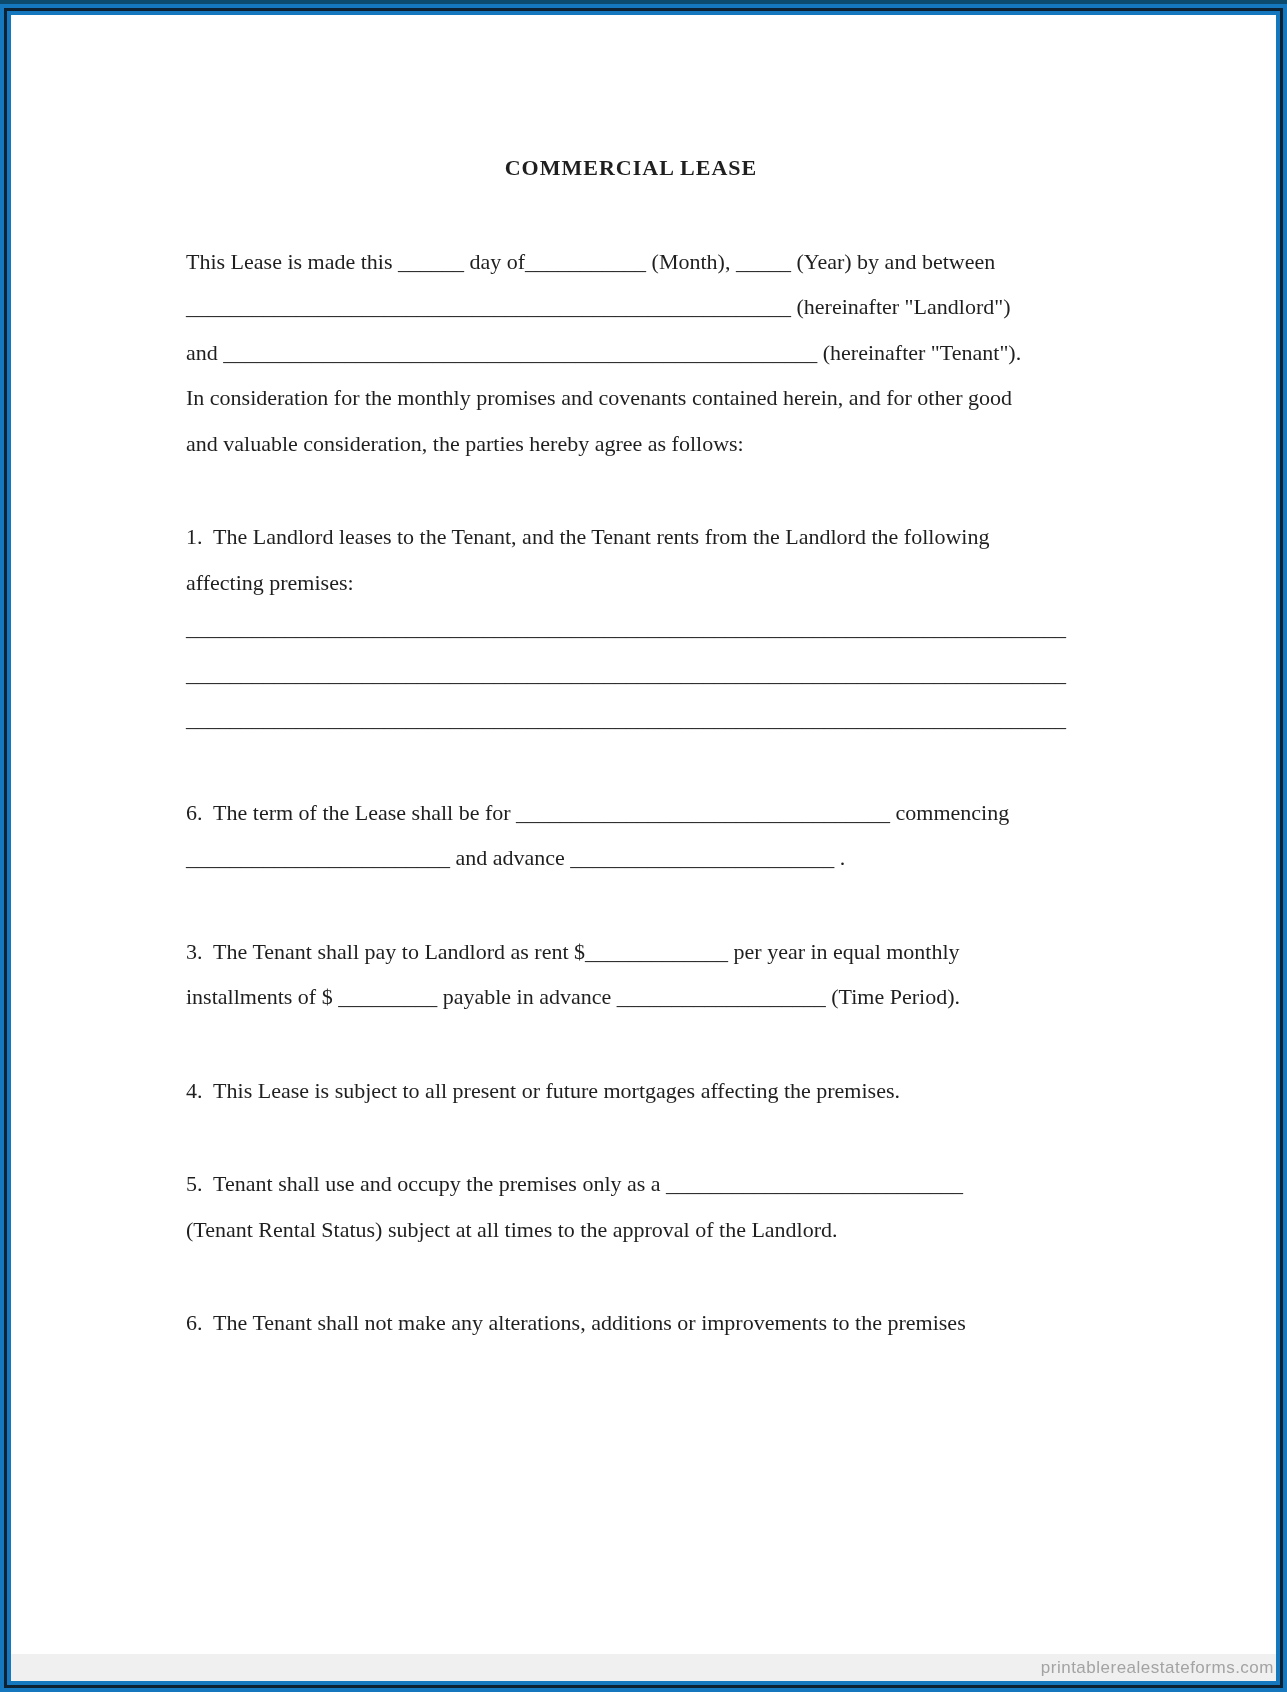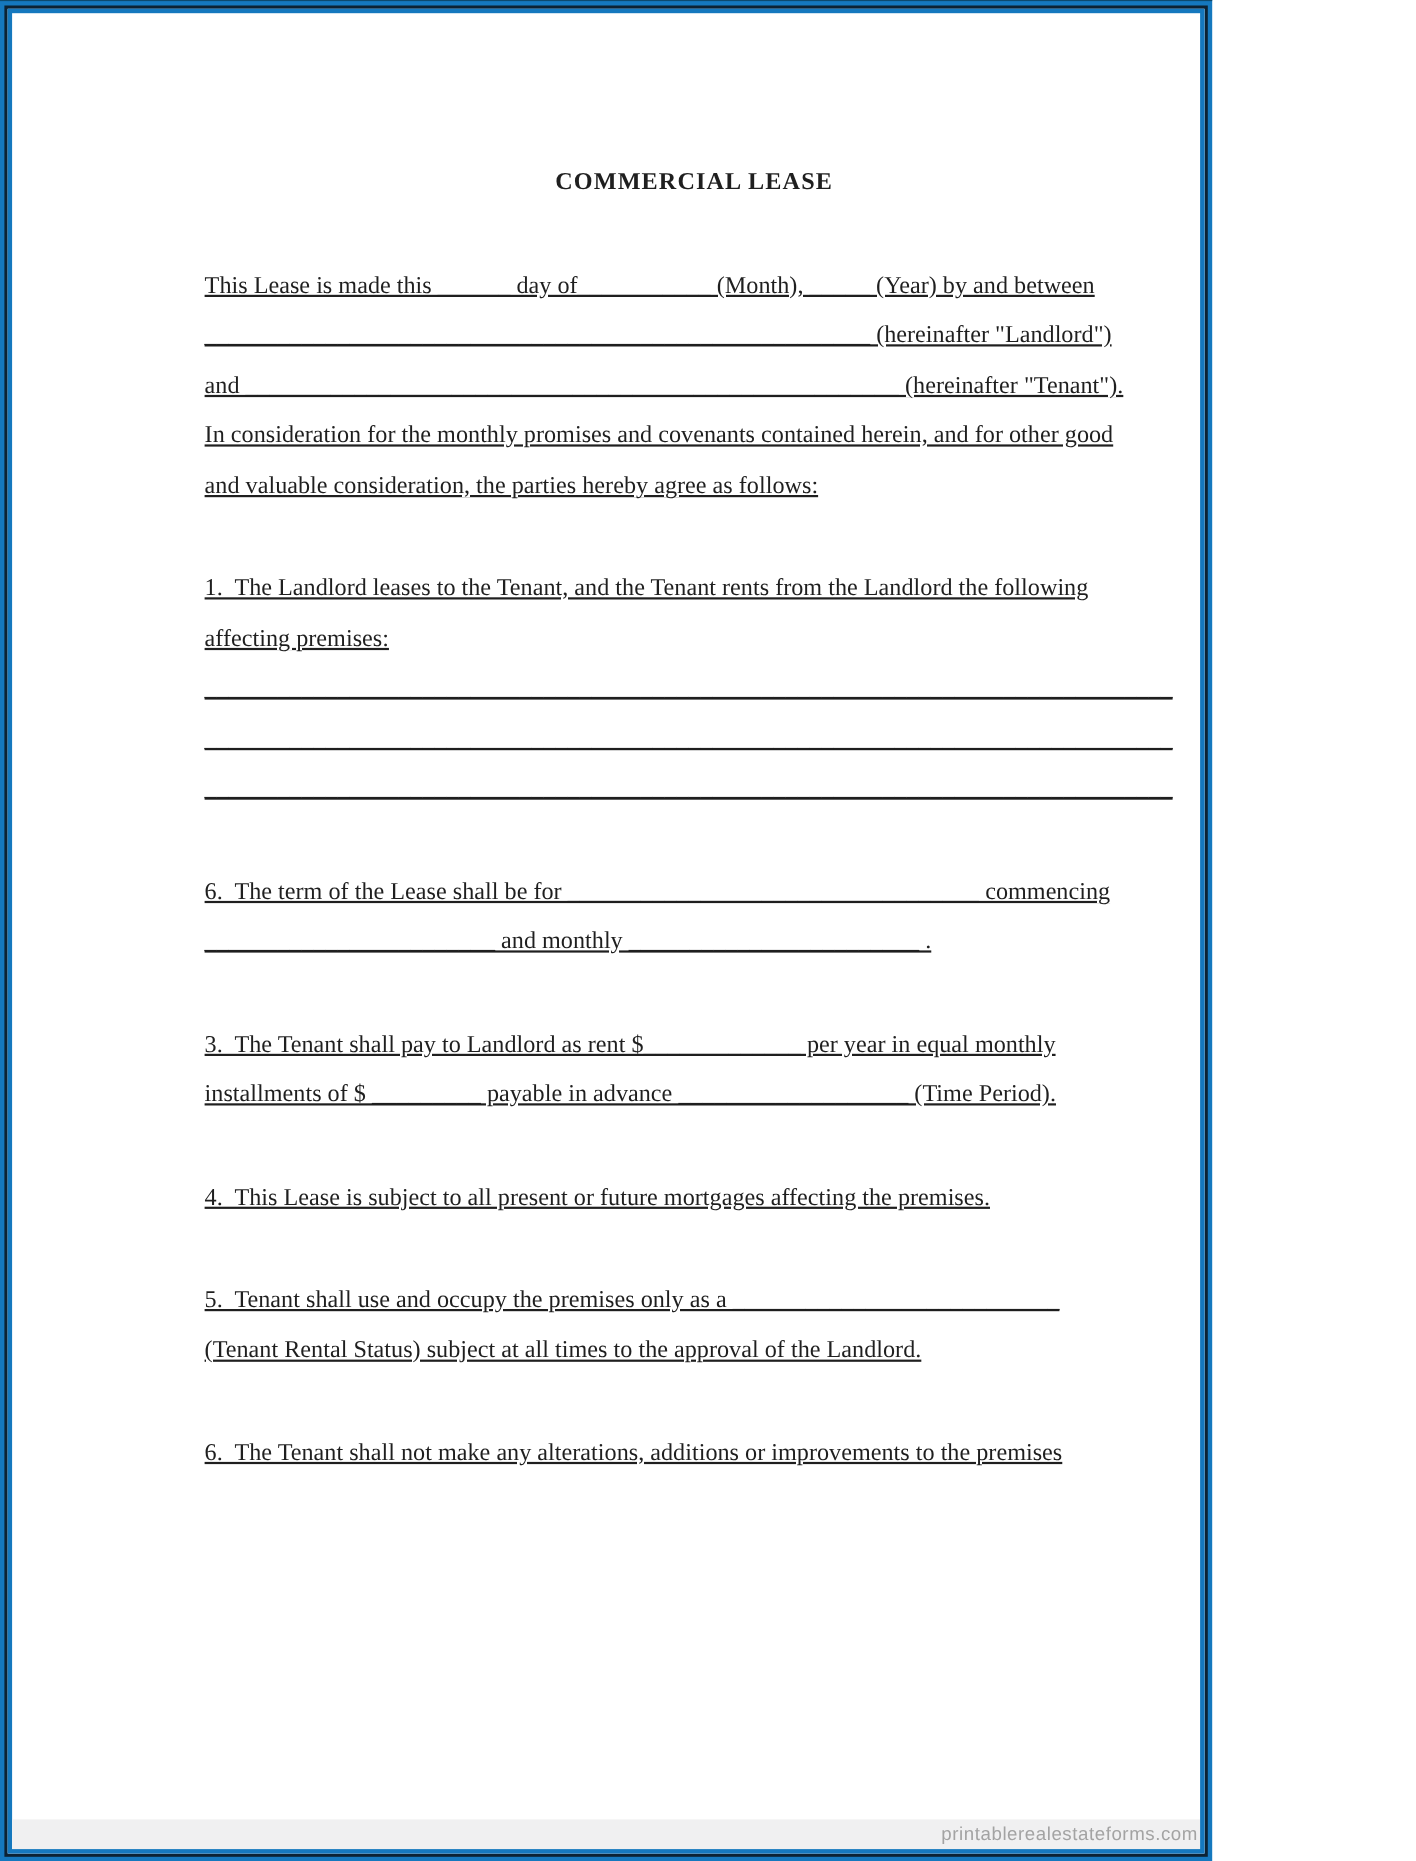--- a/index.html
+++ b/index.html
@@ -1,22 +1,22 @@
 <!DOCTYPE html>
 <html><head>
 <meta charset="utf-8">
 <style>
   html, body { margin: 0; padding: 0; background: #ffffff; }
 
   .page-frame {
-    width: 1102px;
+    width: 1287px;
     height: 1692px;
     box-sizing: border-box;
     background: #1578be;
-    border-top: 1px solid #0c4a6e;
+    border-top: 4px solid #0c4a6e;
     padding: 4px;
   }
   .page-frame-mid {
     width: 100%;
     height: 100%;
     box-sizing: border-box;
     border: 3px solid #0c2233;
   }
   .page-frame-inner {
     width: 100%;
@@ -39,21 +39,21 @@
 
   .doc-title {
     width: 890px;
     text-align: center;
     font-weight: bold;
     letter-spacing: 1px;
     margin: 0 0 48px 0;
     white-space: pre;
   }
 
-  .para { margin: 0 0 48px 0; text-decoration: underline; }
+  .para { margin: 0 0 48px 0; }
   .para .line { white-space: pre; }
 
   .watermark-strip {
     position: absolute;
     left: 0; right: 0; bottom: 0;
     height: 27px;
     background: #f0f0f1;
     text-align: right;
     font-family: "Liberation Sans", "DejaVu Sans", sans-serif;
     font-size: 17px;
@@ -86,21 +86,21 @@
         <div class="para">
           <div class="line">1.  The Landlord leases to the Tenant, and the Tenant rents from the Landlord the following</div>
           <div class="line">affecting premises:</div>
           <div class="line">________________________________________________________________________________</div>
           <div class="line">________________________________________________________________________________</div>
           <div class="line">________________________________________________________________________________</div>
         </div>
 
         <div class="para">
           <div class="line">6.  The term of the Lease shall be for __________________________________ commencing</div>
-          <div class="line">________________________ and monthly ________________________ .</div>
+          <div class="line">________________________ and advance ________________________ .</div>
         </div>
 
         <div class="para">
           <div class="line">3.  The Tenant shall pay to Landlord as rent $_____________ per year in equal monthly</div>
           <div class="line">installments of $ _________ payable in advance ___________________ (Time Period).</div>
         </div>
 
         <div class="para">
           <div class="line">4.  This Lease is subject to all present or future mortgages affecting the premises.</div>
         </div>

